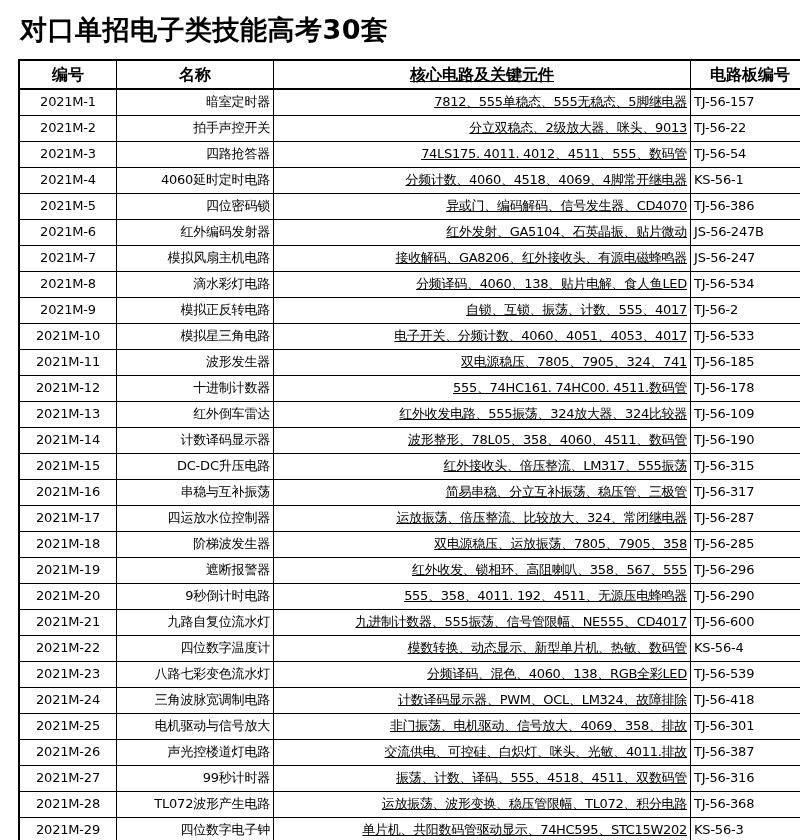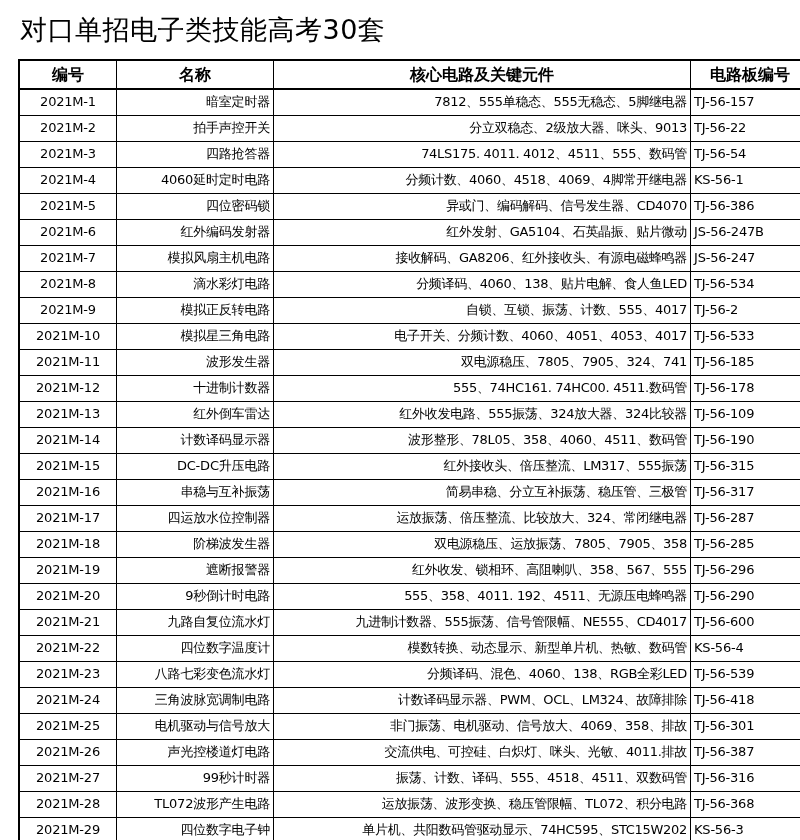--- a/index.html
+++ b/index.html
@@ -16,21 +16,21 @@
   }
   .page {
     width: 800px;
     height: 840px;
     box-sizing: border-box;
     padding: 14px 18px 0 18px;
     position: relative;
   }
   .doc-title {
     font-size: 27px;
-    font-weight: normal;
+    font-weight: bold;
     letter-spacing: 0.5px;
     margin: 0 0 14px 2px;
     line-height: 1.15;
     font-family: "DejaVu Sans", "Liberation Sans", sans-serif;
   }
   table.main-table {
     border-collapse: collapse;
     width: 764px;
     table-layout: fixed;
     border: 2px solid #000;
@@ -48,21 +48,21 @@
   }
   table.main-table thead th {
     text-align: center;
     font-weight: bold;
     font-size: 16px;
     height: 25px;
     border-bottom: 2px solid #000;
   }
   .col-id    { width: 90px;  text-align: center; }
   .col-name  { width: 150px; text-align: right; }
-  .col-core  { width: 410px; text-align: left; }
+  .col-core  { width: 410px; text-align: left; text-decoration: underline; }
   .col-board { width: 112px; text-align: left; }
   td.col-id, td.col-board {
     font-family: "DejaVu Sans Mono", "Liberation Mono", monospace;
     font-size: 12.5px;
     letter-spacing: -0.2px;
   }
   td.col-core {
     padding-left: 5px;
     letter-spacing: -0.3px;
     text-align: right;

